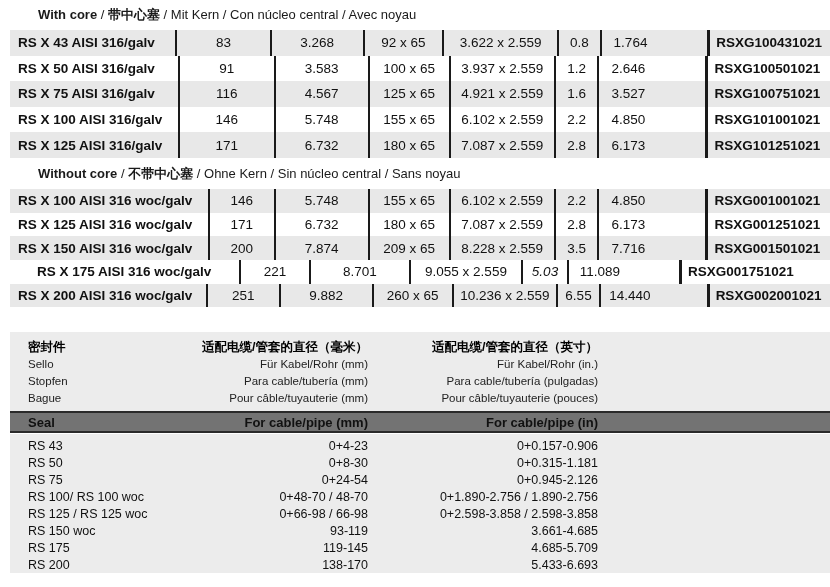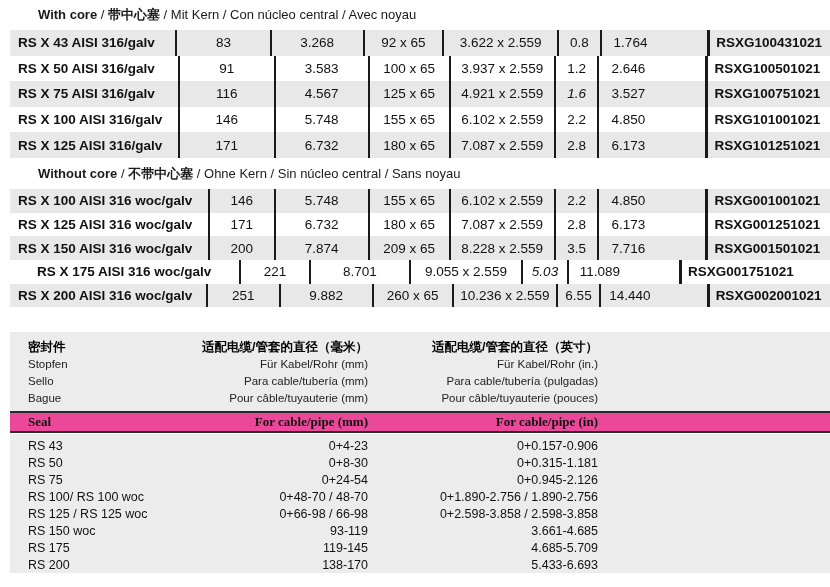--- a/index.html
+++ b/index.html
@@ -30,21 +30,21 @@
   
   .band{position:absolute;left:10px;top:332px;width:820px;height:79px;background:#ececec;}
   .band-cols{display:flex;padding-top:7px;}
   .bcol{display:flex;flex-direction:column;}
   .bcol .ln{font-size:11.5px;line-height:17px;color:#222;}
   .bcol .ln.zh{font-size:12.5px;font-weight:bold;color:#000;}
   .bc1{width:190px;box-sizing:border-box;padding-left:18px;}
   .bc2{width:168px;text-align:right;}
   .bc3{width:230px;text-align:right;}
   .seal-head{position:absolute;left:10px;top:411px;width:820px;height:22px;box-sizing:border-box;
-    border-top:2px solid #2a2a2a;border-bottom:2px solid #2a2a2a;display:flex;align-items:center;background:#ec4899;font-family:Liberation Serif, serif;}
+    border-top:2px solid #2a2a2a;border-bottom:2px solid #2a2a2a;display:flex;align-items:center;background:#737373;}
   .seal-head .hc{font-weight:bold;font-size:13px;box-sizing:border-box;}
   .seal-block{position:absolute;left:10px;top:434px;width:820px;height:139px;background:#ececec;padding-top:3px;box-sizing:border-box;}
   .srow{display:flex;height:17px;align-items:center;}
   .srow .sc{font-size:12.5px;box-sizing:border-box;white-space:nowrap;}
 </style>
 </head>
 <body>
 
 <div class="page">
 
@@ -72,21 +72,21 @@
         <div class="pcell num bl2" style="width: 46px;">1.2</div>
         <div class="pcell num bl2" style="width: 64px;">2.646</div>
         <div class="pcell part bl3" style="width: 132px;">RSXG100501021</div>
       </div>
       <div class="prow alt">
         <div class="pcell name" style="width: 178px;">RS X 75 AISI 316/galv</div>
         <div class="pcell num bl2" style="width: 102px;">116</div>
         <div class="pcell num bl2" style="width: 100px;">4.567</div>
         <div class="pcell num bl2" style="width: 86px;">125 x 65</div>
         <div class="pcell num bl2" style="width: 112px;">4.921 x 2.559</div>
-        <div class="pcell num bl2" style="width: 46px; font-style: italic;">1.6</div>
+        <div class="pcell num bl2" style="width: 46px;">1.6</div>
         <div class="pcell num bl2" style="width: 64px;">3.527</div>
         <div class="pcell part bl3" style="width: 132px;">RSXG100751021</div>
       </div>
       <div class="prow">
         <div class="pcell name" style="width: 178px;">RS X 100 AISI 316/galv</div>
         <div class="pcell num bl2" style="width: 102px;">146</div>
         <div class="pcell num bl2" style="width: 100px;">5.748</div>
         <div class="pcell num bl2" style="width: 86px;">155 x 65</div>
         <div class="pcell num bl2" style="width: 112px;">6.102 x 2.559</div>
         <div class="pcell num bl2" style="width: 46px;">2.2</div>
@@ -158,22 +158,22 @@
         <div class="pcell num bl2" style="width: 46px;">6.55</div>
         <div class="pcell num bl2" style="width: 64px;">14.440</div>
         <div class="pcell part bl3" style="width: 132px;">RSXG002001021</div>
       </div>
     </div>
 
   <div class="band">
     <div class="band-cols">
       <div class="bcol bc1">
         <span class="ln zh">密封件</span>
+        <span class="ln">Sello</span>
         <span class="ln">Stopfen</span>
-        <span class="ln">Sello</span>
         <span class="ln">Bague</span>
       </div>
       <div class="bcol bc2">
         <span class="ln zh">适配电缆/管套的直径（毫米）</span>
         <span class="ln">Für Kabel/Rohr (mm)</span>
         <span class="ln">Para cable/tubería (mm)</span>
         <span class="ln">Pour câble/tuyauterie (mm)</span>
       </div>
       <div class="bcol bc3">
         <span class="ln zh">适配电缆/管套的直径（英寸）</span>

